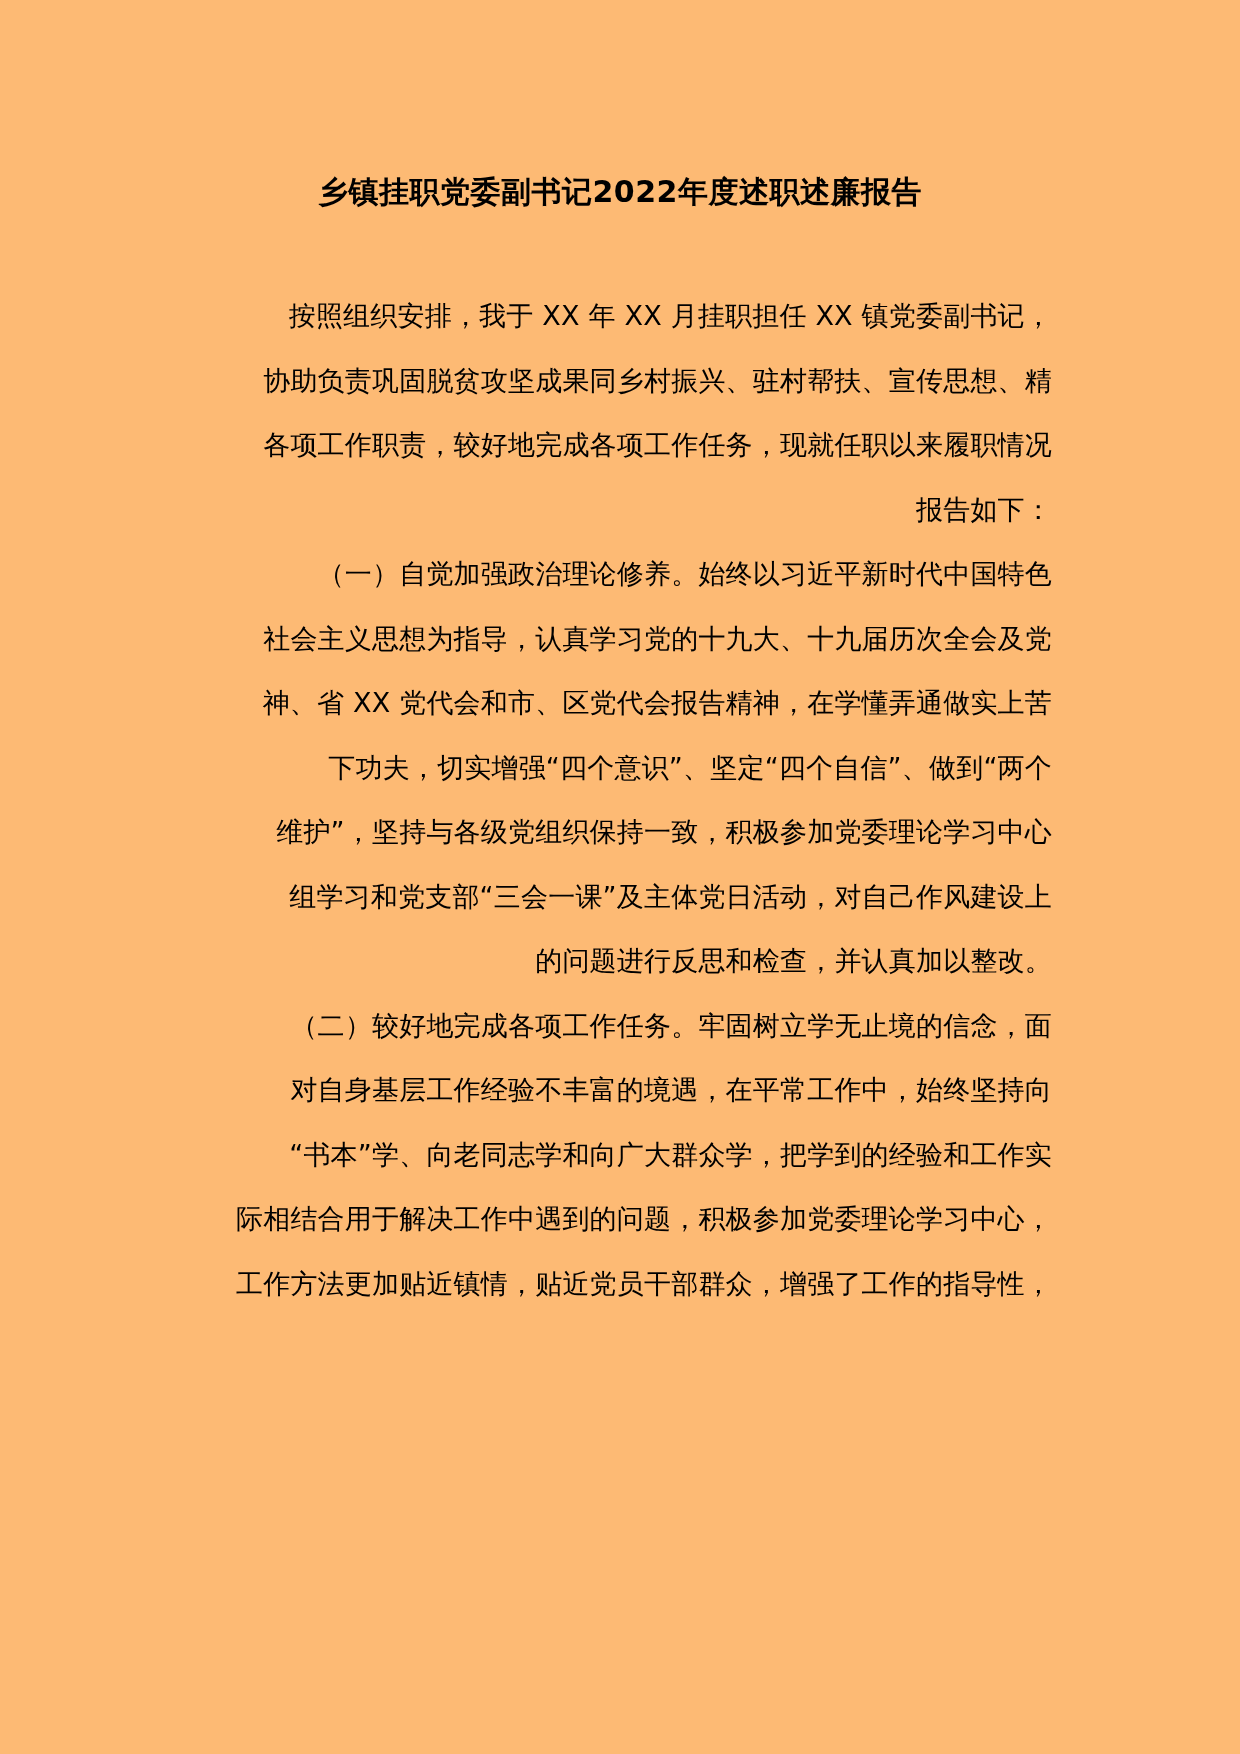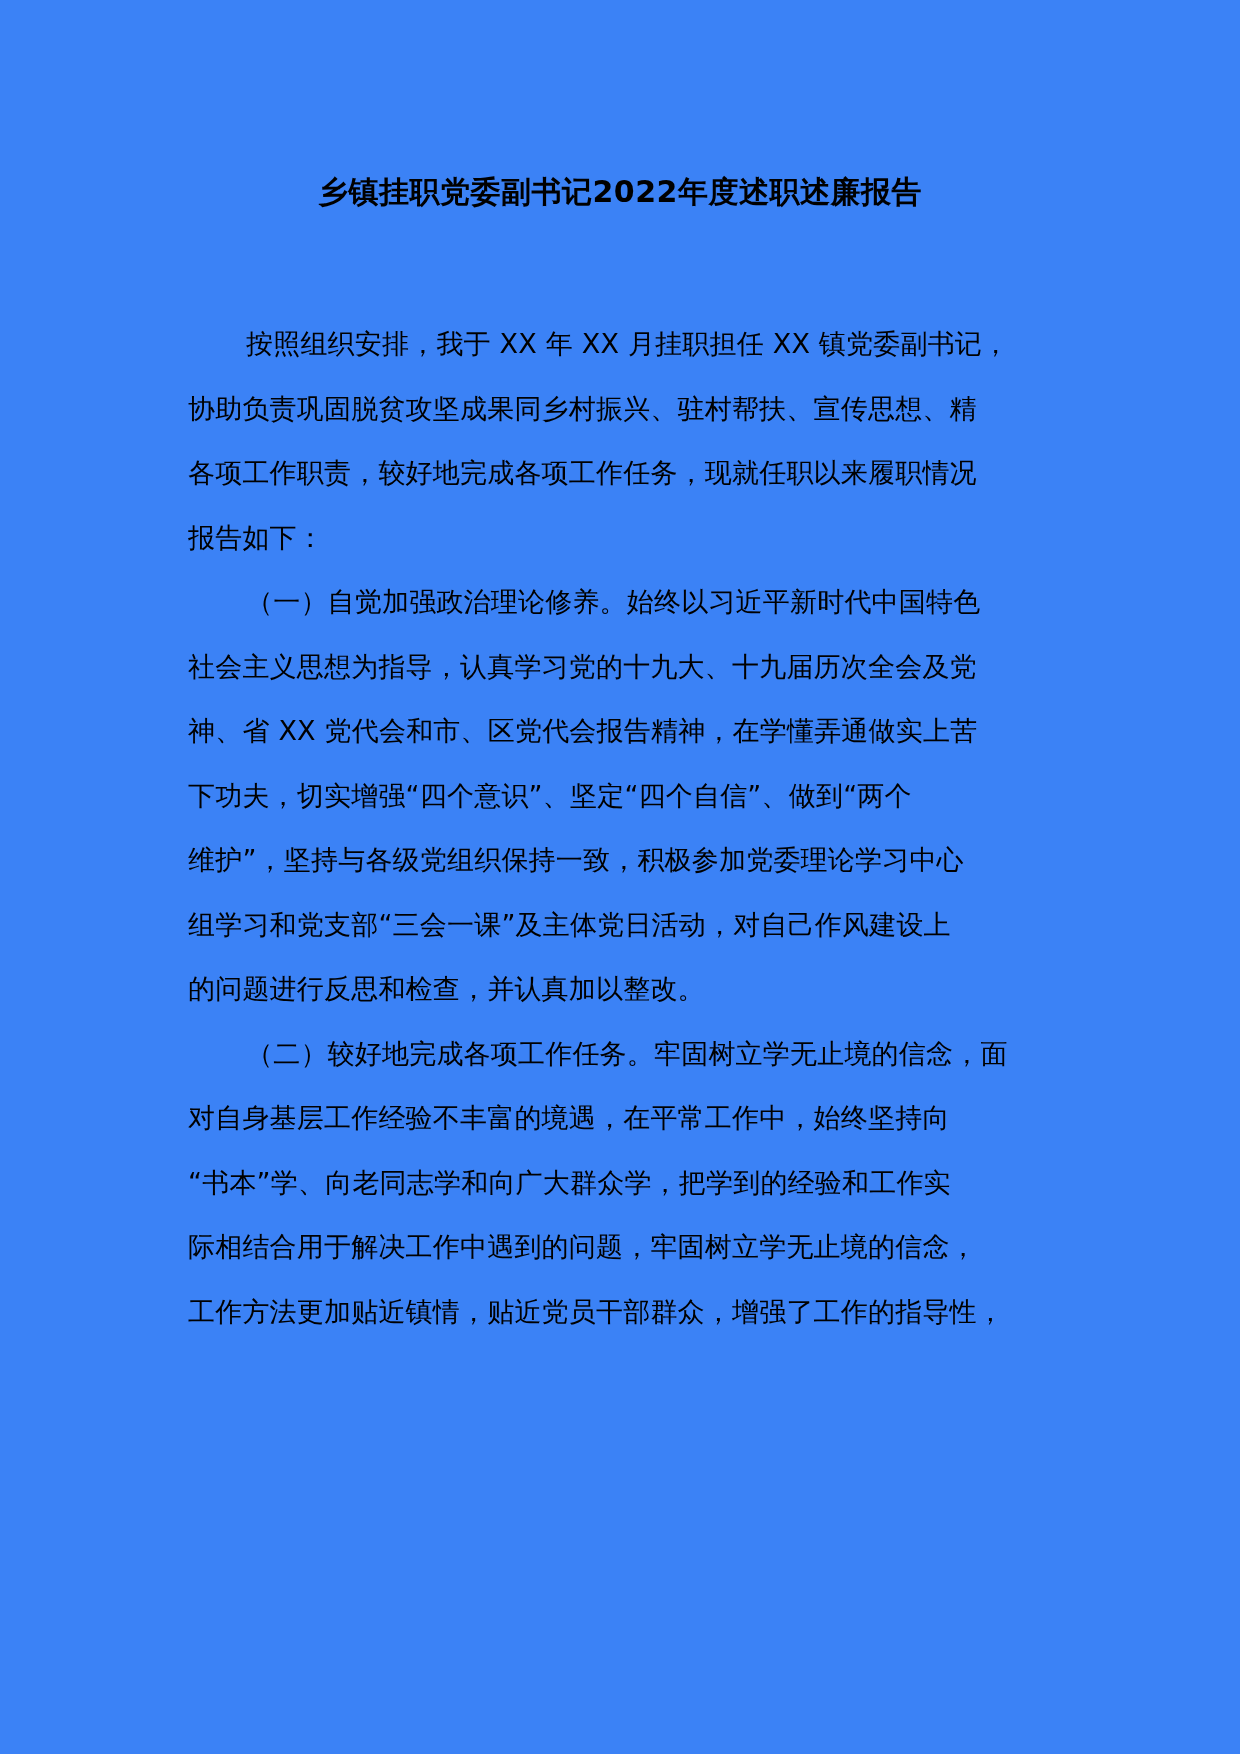--- a/index.html
+++ b/index.html
@@ -14,38 +14,39 @@
       overflow: hidden;
       font-family: "DejaVu Sans", "Liberation Sans", sans-serif;
       color: #000000;
     }
     .page {
       position: absolute;
       left: 0;
       top: 0;
       width: 1240px;
       height: 1754px;
-      background: #3b82f6;
+      background: #fdba74;
     }
     .title {
       position: absolute;
       left: 0;
       top: 172px;
       width: 1240px;
       text-align: center;
       font-size: 30px;
       font-weight: bold;
       line-height: 40px;
       letter-spacing: 0.5px;
     }
     .body-text {
       position: absolute;
       left: 188px;
-      top: 324px;
+      top: 296px;
       width: 864px;
+      text-align: right;
     }
     .line {
       height: 64.5px;
       font-size: 27px;
       line-height: 40px;
       white-space: nowrap;
       letter-spacing: 0.2px;
     }
     .indent {
       padding-left: 58px;
@@ -65,16 +66,16 @@
     <div class="line indent">（一）自觉加强政治理论修养。始终以习近平新时代中国特色</div>
     <div class="line">社会主义思想为指导，认真学习党的十九大、十九届历次全会及党</div>
     <div class="line">神、省 XX 党代会和市、区党代会报告精神，在学懂弄通做实上苦</div>
     <div class="line">下功夫，切实增强“四个意识”、坚定“四个自信”、做到“两个</div>
     <div class="line">维护”，坚持与各级党组织保持一致，积极参加党委理论学习中心</div>
     <div class="line">组学习和党支部“三会一课”及主体党日活动，对自己作风建设上</div>
     <div class="line">的问题进行反思和检查，并认真加以整改。</div>
     <div class="line indent">（二）较好地完成各项工作任务。牢固树立学无止境的信念，面</div>
     <div class="line">对自身基层工作经验不丰富的境遇，在平常工作中，始终坚持向</div>
     <div class="line">“书本”学、向老同志学和向广大群众学，把学到的经验和工作实</div>
-    <div class="line">际相结合用于解决工作中遇到的问题，牢固树立学无止境的信念，</div>
+    <div class="line">际相结合用于解决工作中遇到的问题，积极参加党委理论学习中心，</div>
     <div class="line">工作方法更加贴近镇情，贴近党员干部群众，增强了工作的指导性，</div>
   </div>
 </div>
 
 </body></html>

